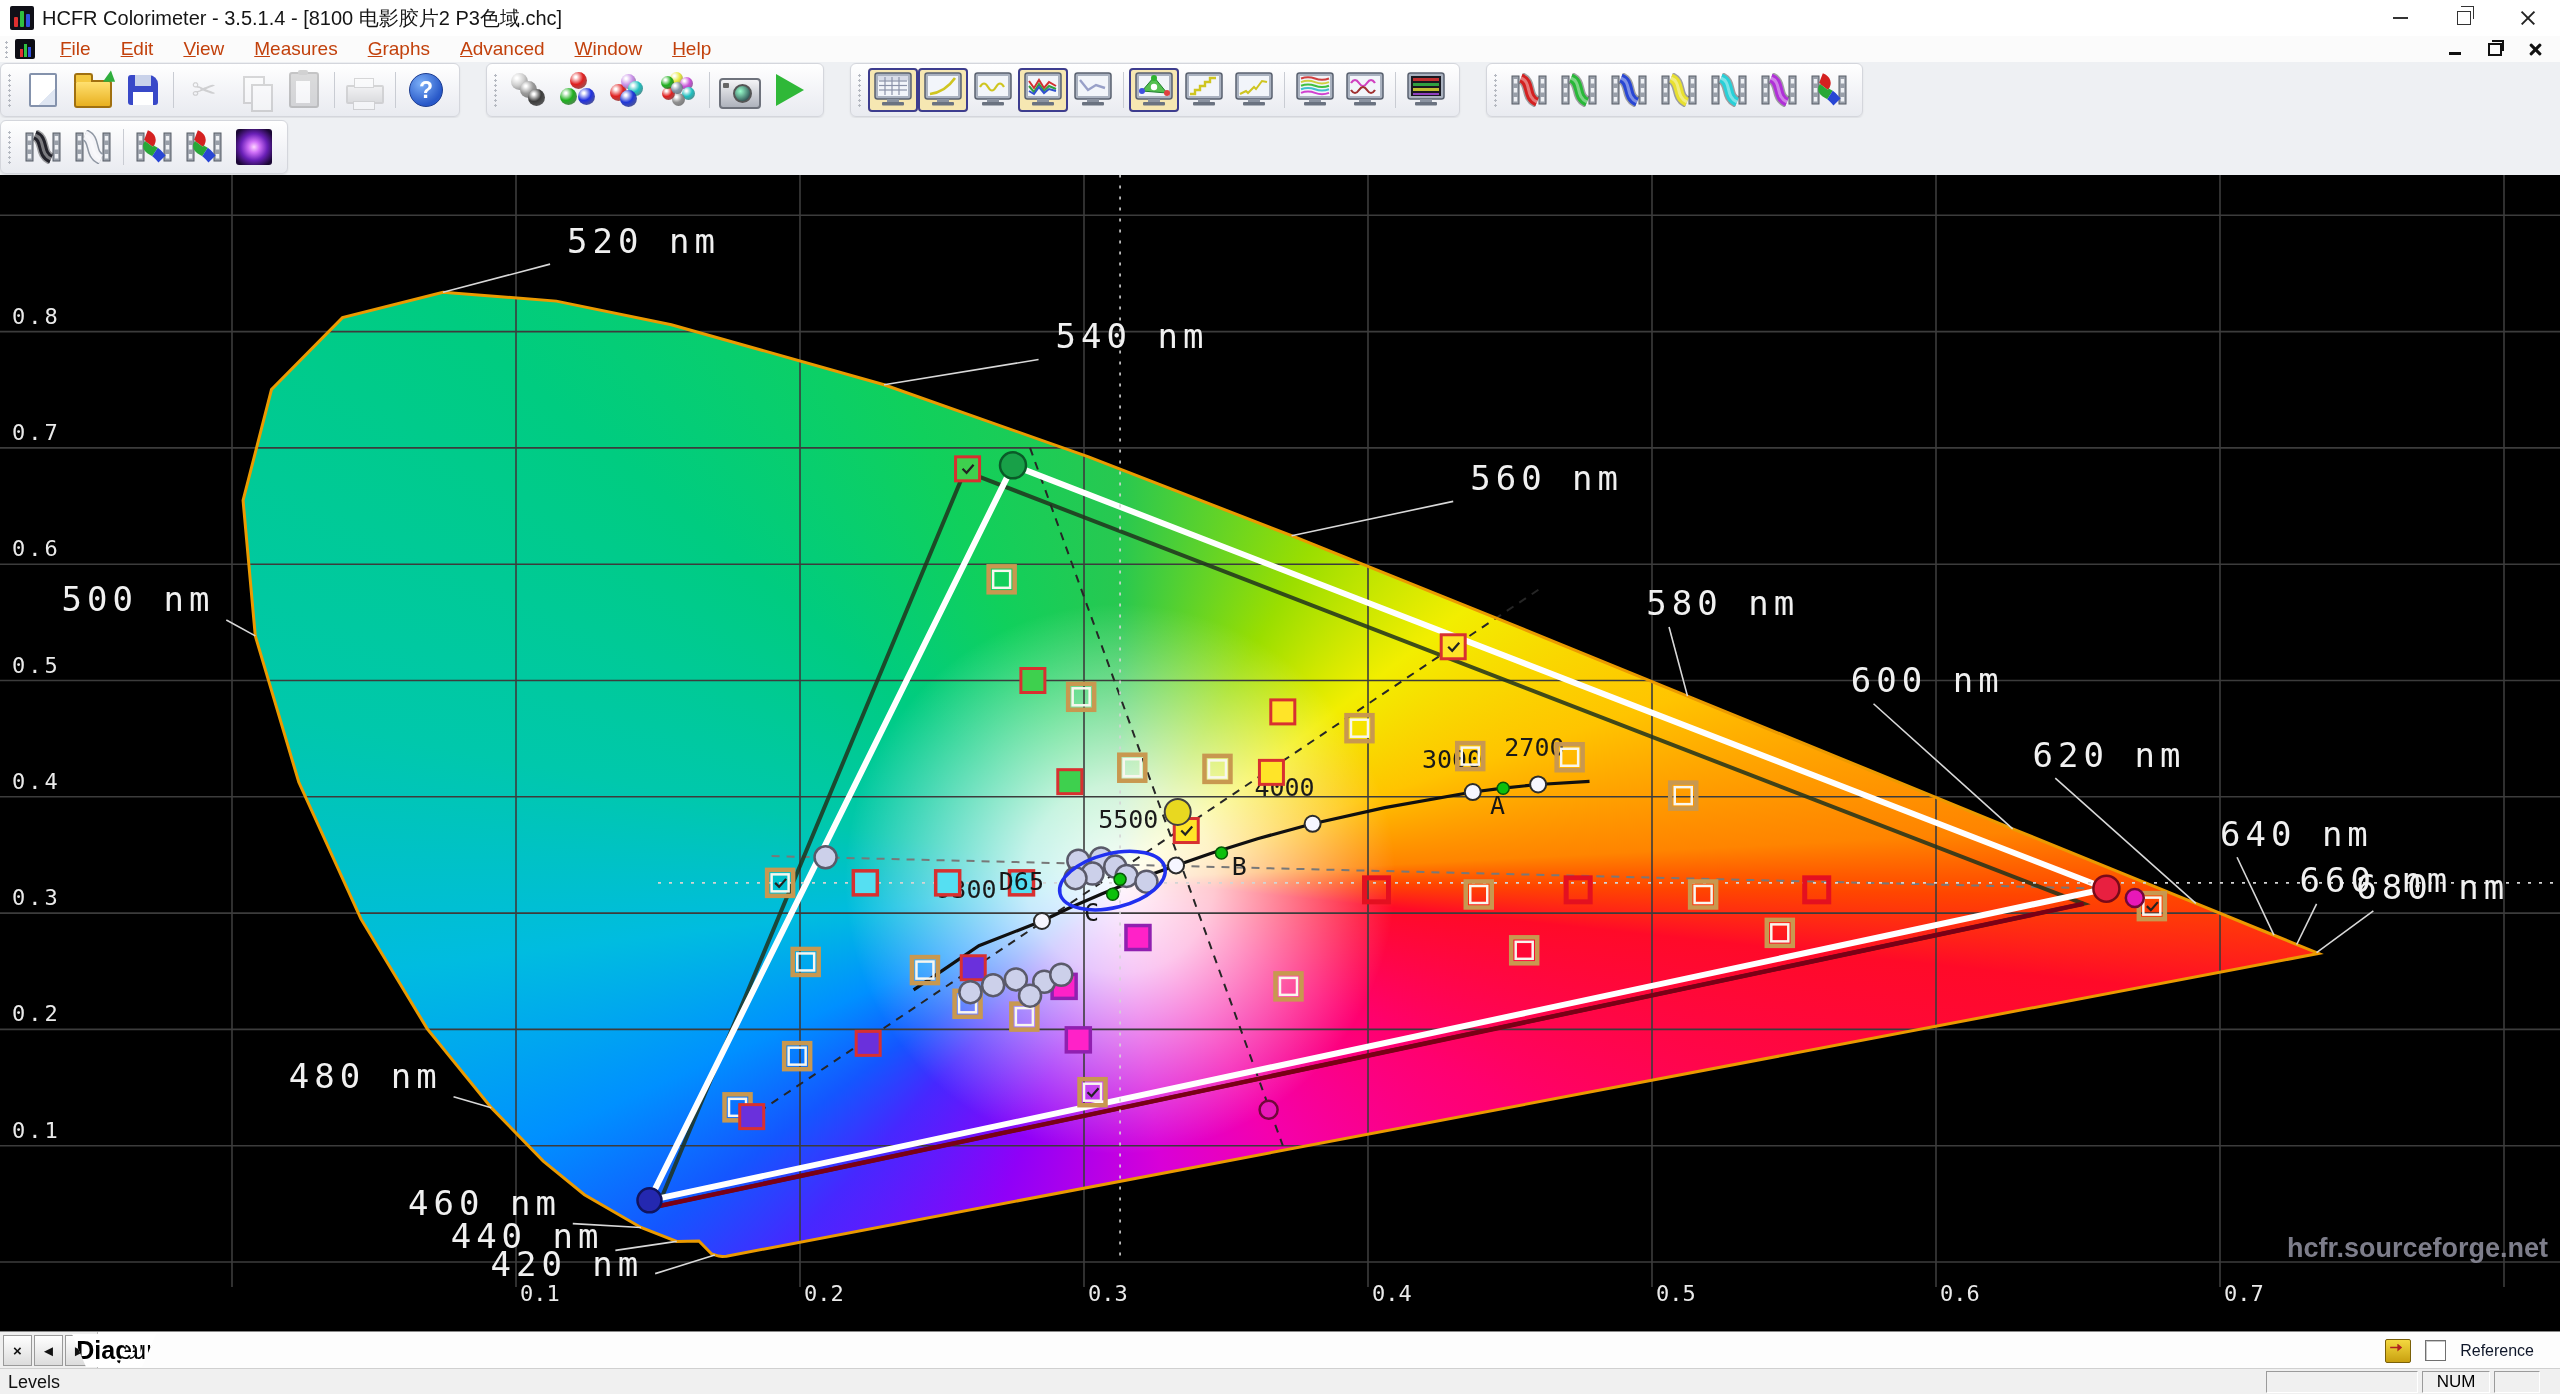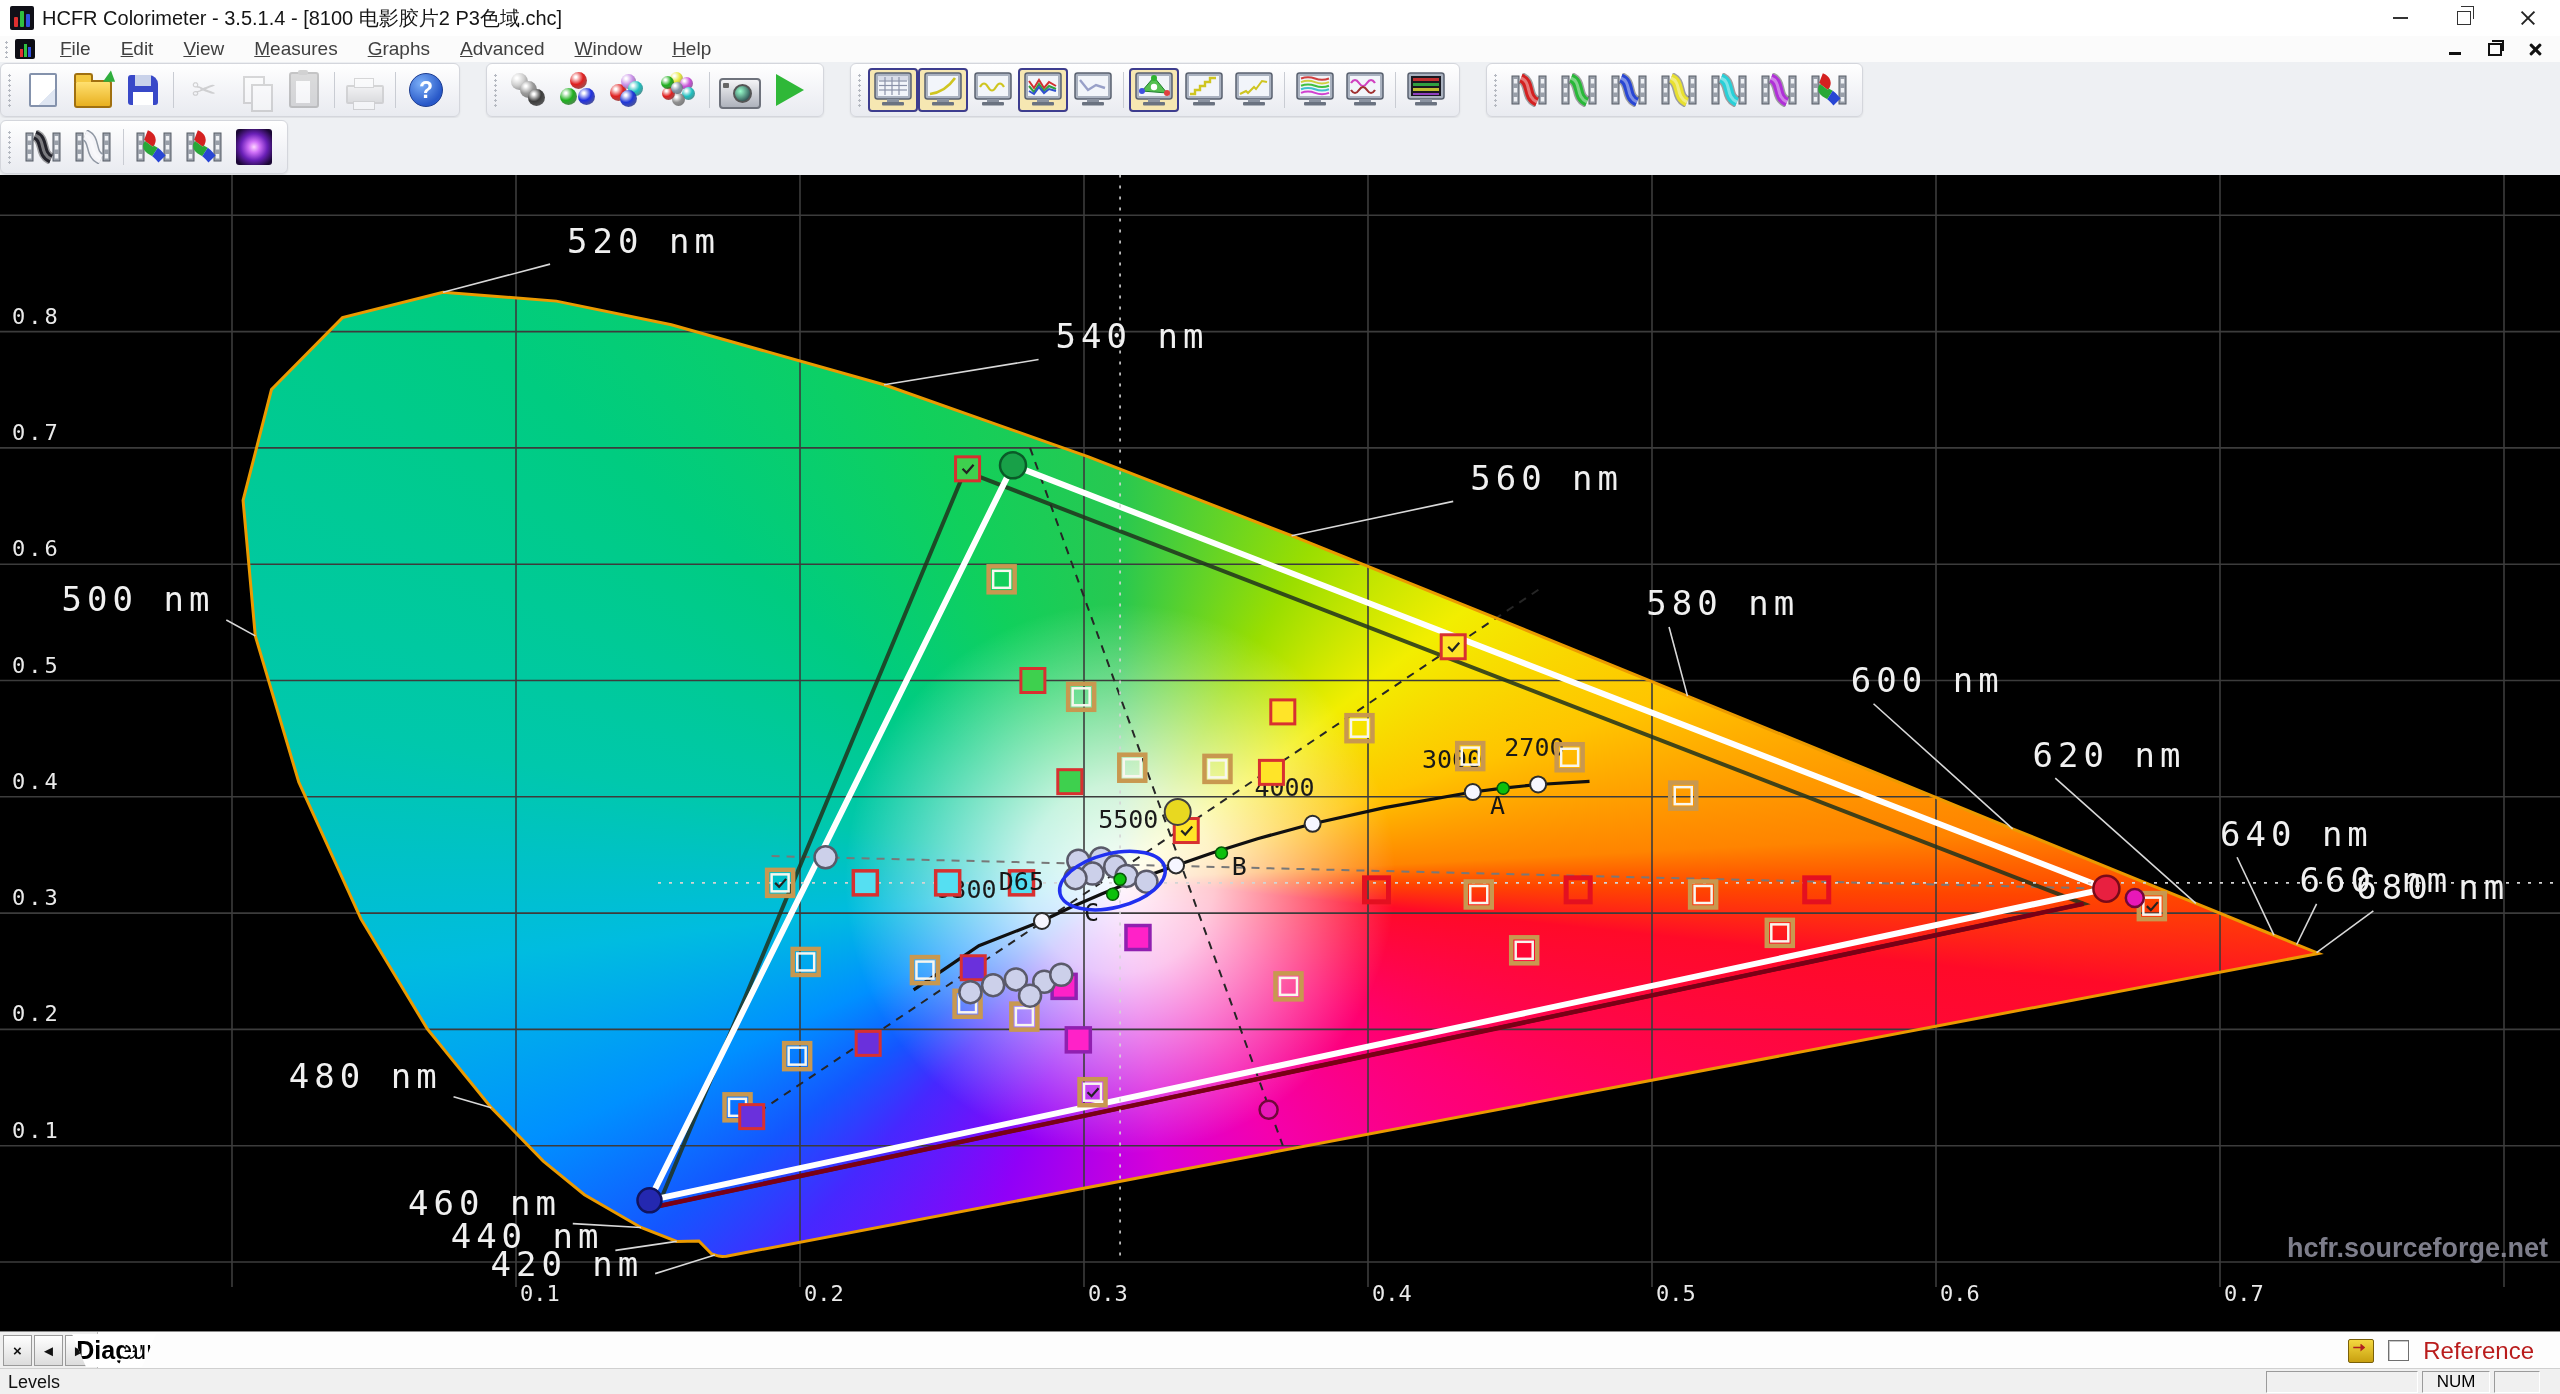--- a/index.html
+++ b/index.html
@@ -20,21 +20,21 @@
   .winctl{margin-left:auto;display:flex;height:100%}
   .winbtn{width:64px;height:100%;display:flex;align-items:center;justify-content:center;color:#222}
   .ic-min{width:15px;height:2px;background:#333}
   .ic-restore{width:12px;height:12px;border:1.6px solid #333;position:relative;background:#fff}
   .ic-restore:before{content:"";position:absolute;left:3px;top:-6px;width:12px;height:12px;border:1.6px solid #333;border-bottom:none;border-left:none;background:transparent}
   .ic-close{position:relative;width:16px;height:16px}
   .ic-close:before,.ic-close:after{content:"";position:absolute;left:-1px;top:7px;width:18px;height:1.8px;background:#222}
   .ic-close:before{transform:rotate(45deg)}.ic-close:after{transform:rotate(-45deg)}
 
   .menubar{position:absolute;left:0;top:36px;width:2560px;height:26px;background:#fbfbfb;
-           display:flex;align-items:center;border-bottom:1px solid #d9d9d9;font-size:19px;color:#404040}
+           display:flex;align-items:center;border-bottom:1px solid #d9d9d9;font-size:19px;color:#c2410c}
   .grip{width:5px;height:70%;margin:0 6px 0 4px;
         background-image:radial-gradient(circle,#b4b8c0 1.2px,transparent 1.3px);background-size:5px 5px}
   .menubar .doc-icon{width:20px;height:20px;background:#0d0d14;border-radius:2px;margin-right:10px;
         display:flex;align-items:flex-end;justify-content:center;gap:1px;padding:2px 3px;box-sizing:border-box}
   .doc-icon b{width:3px}
   .doc-icon b:nth-child(1){height:8px;background:#e03030}
   .doc-icon b:nth-child(2){height:13px;background:#30c040}
   .doc-icon b:nth-child(3){height:10px;background:#3050e0}
   .menu-item{padding:1px 15px;cursor:default}
   .mdictl{margin-left:auto;display:flex;align-items:center;gap:18px;padding-right:14px}
@@ -99,21 +99,21 @@
   .tabs{display:flex;margin-left:4px}
   .tab{position:relative;height:37px;margin-left:-8px}
   .tab .shape{position:absolute;inset:0;background:#000;clip-path:polygon(0 0,100% 0,calc(100% - 15px) 100%,15px 100%)}
   .tab .inner{position:absolute;inset:2px;background:#fff;clip-path:polygon(0 0,100% 0,calc(100% - 14px) 100%,14px 100%);
               display:flex;align-items:center;justify-content:center;font-size:25px;color:#000;padding:0 30px;white-space:nowrap}
   .tab.active .inner{font-weight:bold}
   .refzone{margin-left:auto;display:flex;align-items:center;gap:14px;padding-right:26px}
   .ref-icon{width:24px;height:22px;background:linear-gradient(#f4d840,#c8a010);border:1px solid #7a6008;border-radius:2px;position:relative}
   .ref-icon:before{content:"";position:absolute;left:4px;top:4px;width:12px;height:8px;background:#b02020;clip-path:polygon(0 40%,60% 40%,60% 0,100% 50%,60% 100%,60% 60%,0 60%)}
   .checkbox{width:19px;height:19px;background:#fff;border:1px solid #707070;box-shadow:inset 1px 1px 0 #c8c8c8}
-  .ref-label{font-size:24px;color:#b91c1c}
+  .ref-label{font-size:16px;color:#0f172a}
 
   .statusbar{position:absolute;left:0;top:1368px;width:2560px;height:26px;background:#f0f0f0;border-top:1px solid #d0d0d0;
              display:flex;align-items:center;font-size:18px;color:#111}
   .statusbar .msg{padding-left:8px}
   .panes{margin-left:auto;display:flex;gap:4px;padding-right:20px}
   .pane{height:20px;border:1px solid;border-color:#9b9b9b #ffffff #ffffff #9b9b9b;background:#f0f0f0;
         display:flex;align-items:center;justify-content:center;font-size:17px;color:#000000}
 </style>
 </head>
 <body>

